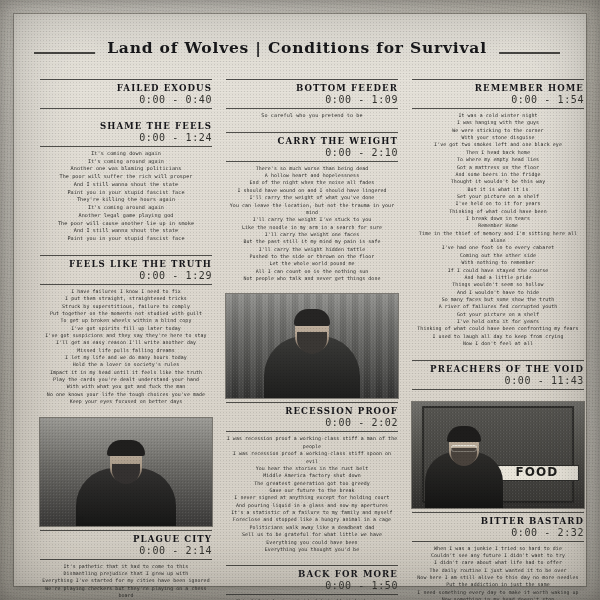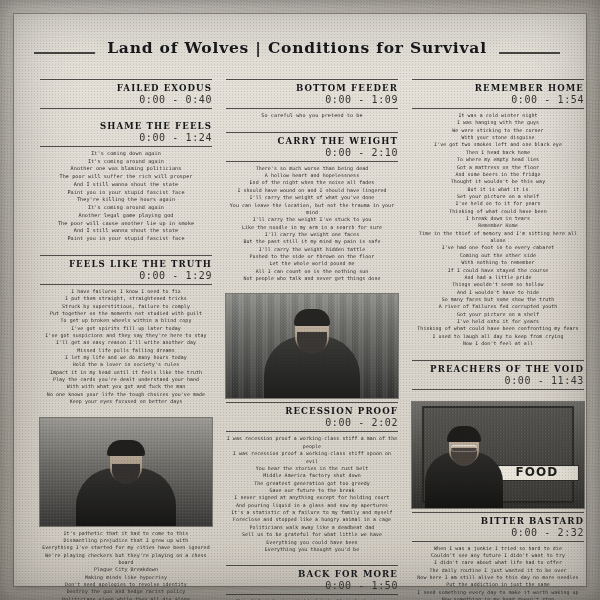--- a/index.html
+++ b/index.html
@@ -255,20 +255,26 @@
 
       <div class="photo" id="photo-plague">
         <div class="noise"></div>
         <div class="body"></div>
         <div class="head"></div>
         <div class="beard"></div>
         <div class="hair"></div>
       </div>
 
       <div class="block">
+        <div class="song-head">
+          <span class="line"></span>
+          <div class="song-title">PLAGUE CITY</div>
+          <div class="song-time">0:00 - 2:14</div>
+          <span class="line"></span>
+        </div>
         <div class="lyrics small">It's pathetic that it had to come to this
 Dismantling prejudice that I grew up with
 Everything I've started for my cities have been ignored
 We're playing checkers but they're playing on a chess board
 Plague City Breakdown
 Making minds like hypocrisy
 Don't need apologies to revolve identity
 Destroy the gun and hedge racist policy
 Politicians sleep while they all die alone
 Honestly is calling but they won't pick up the phone

